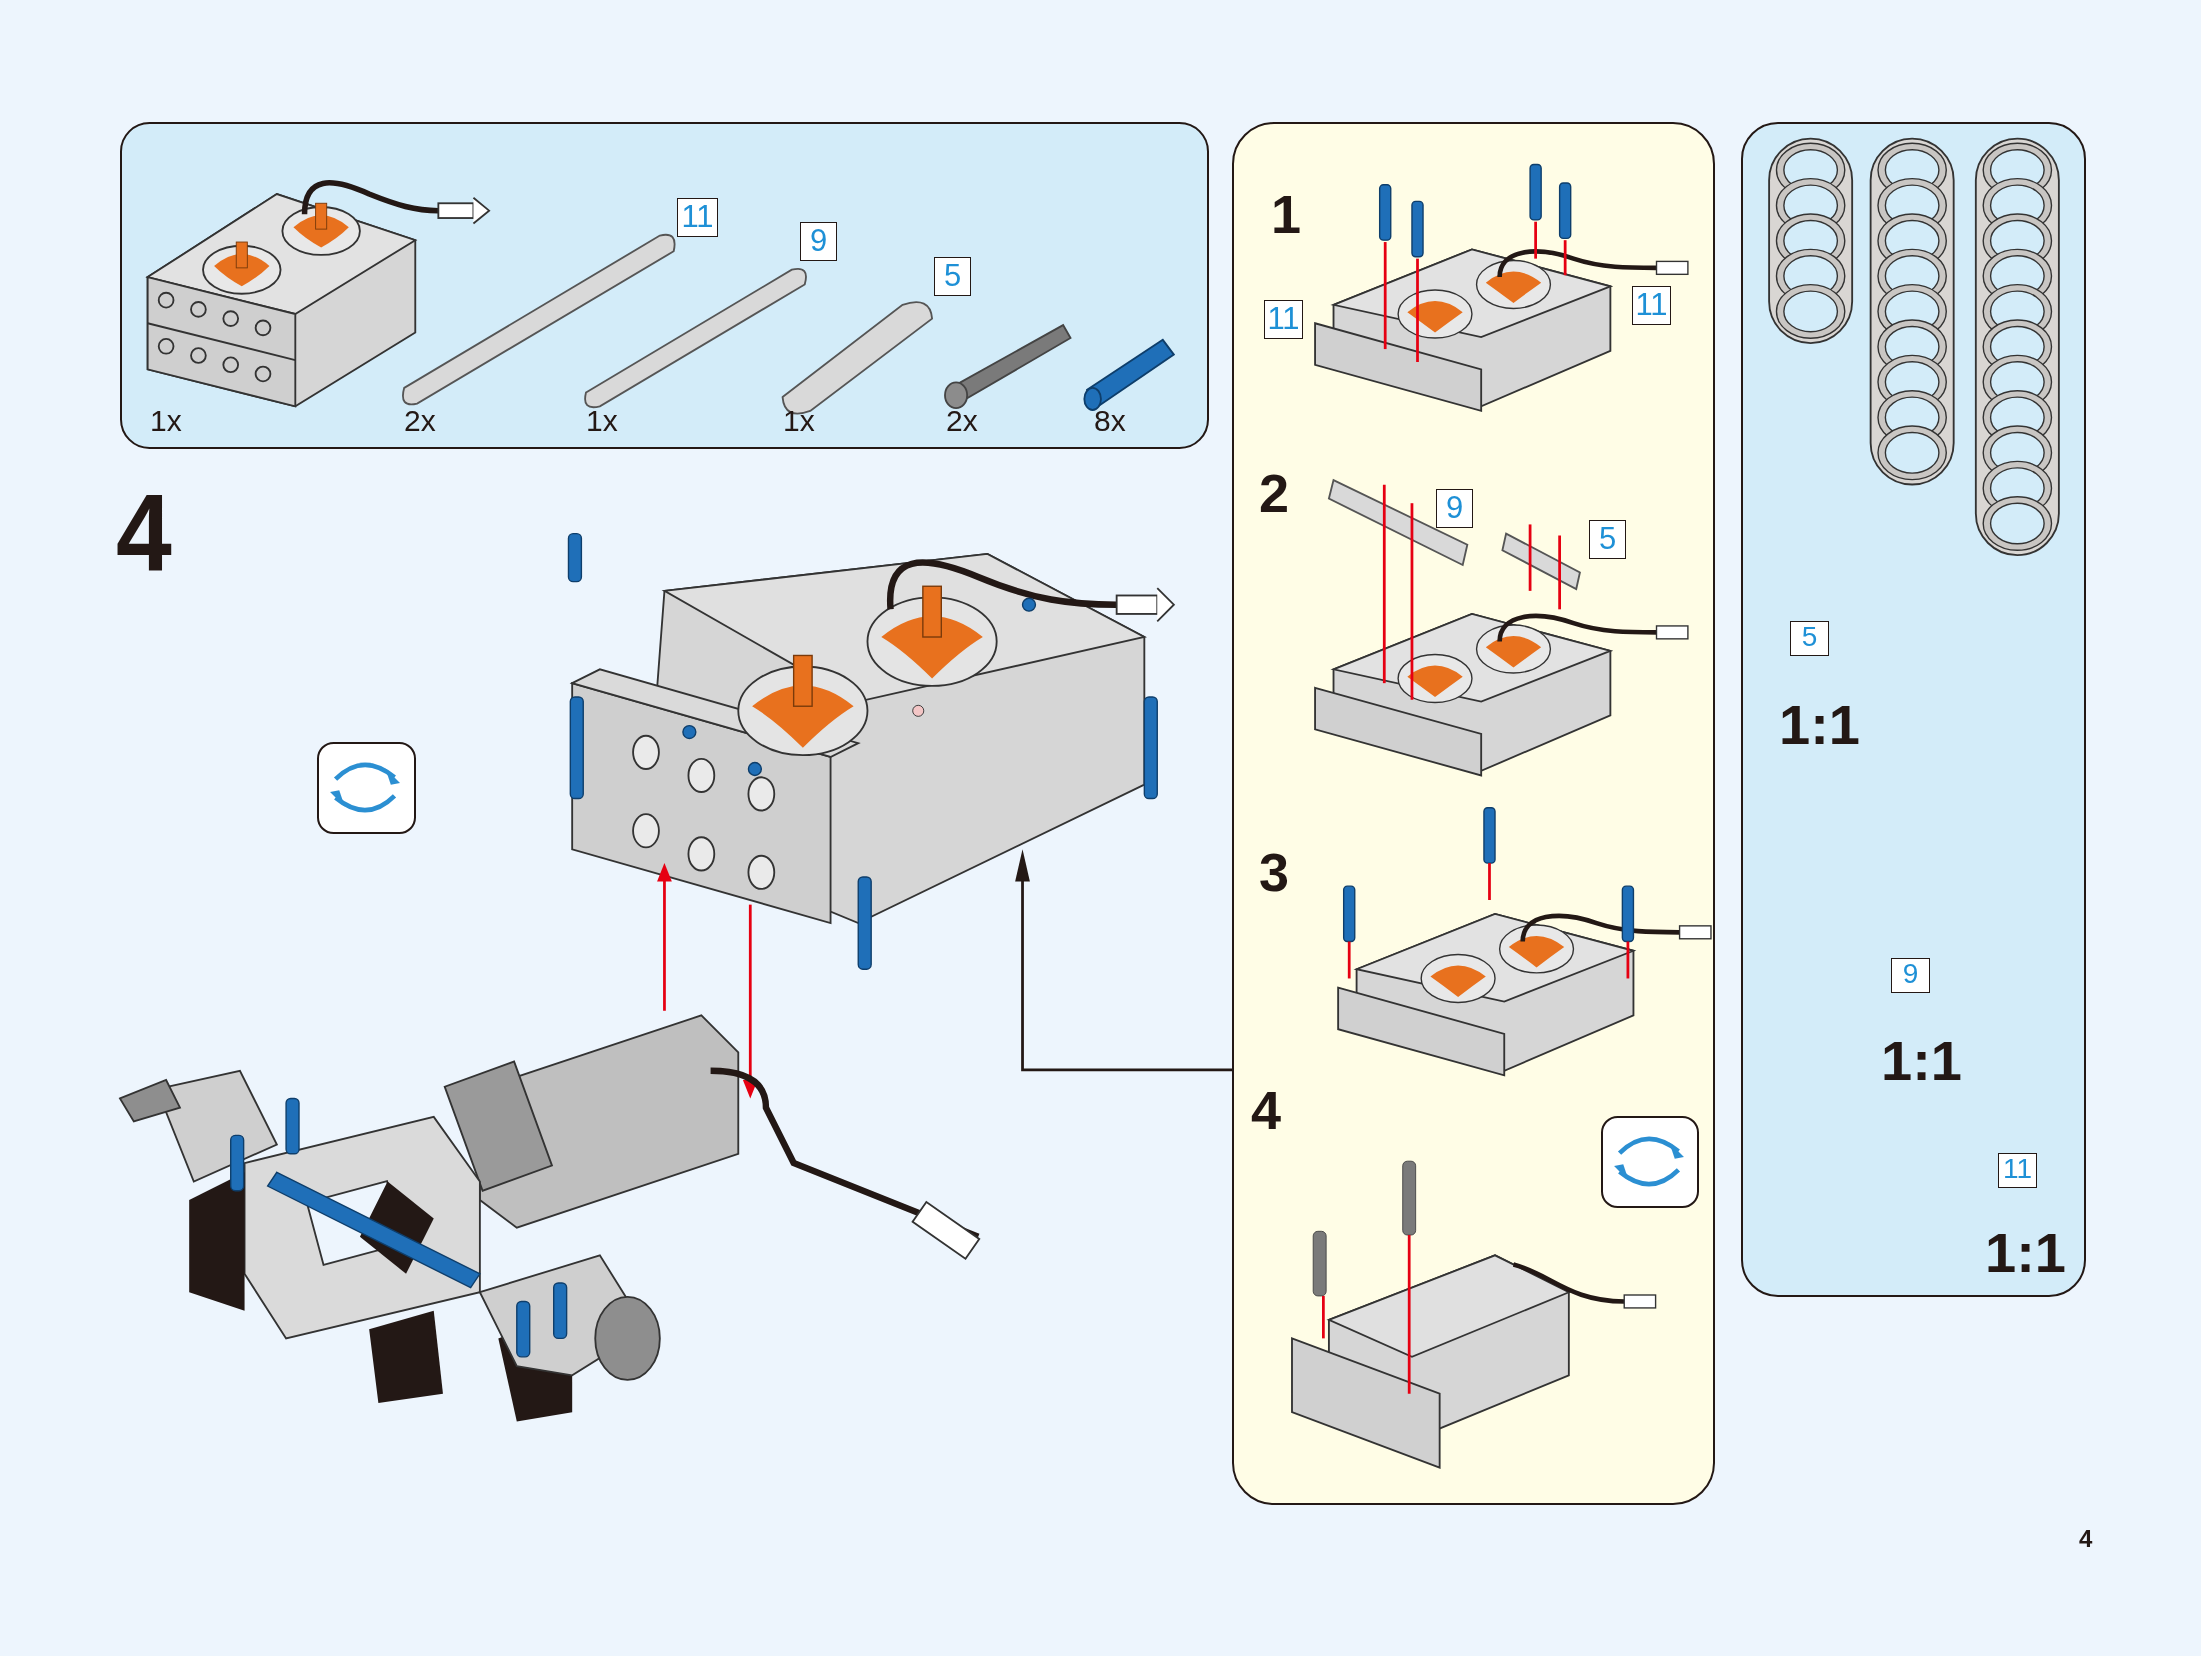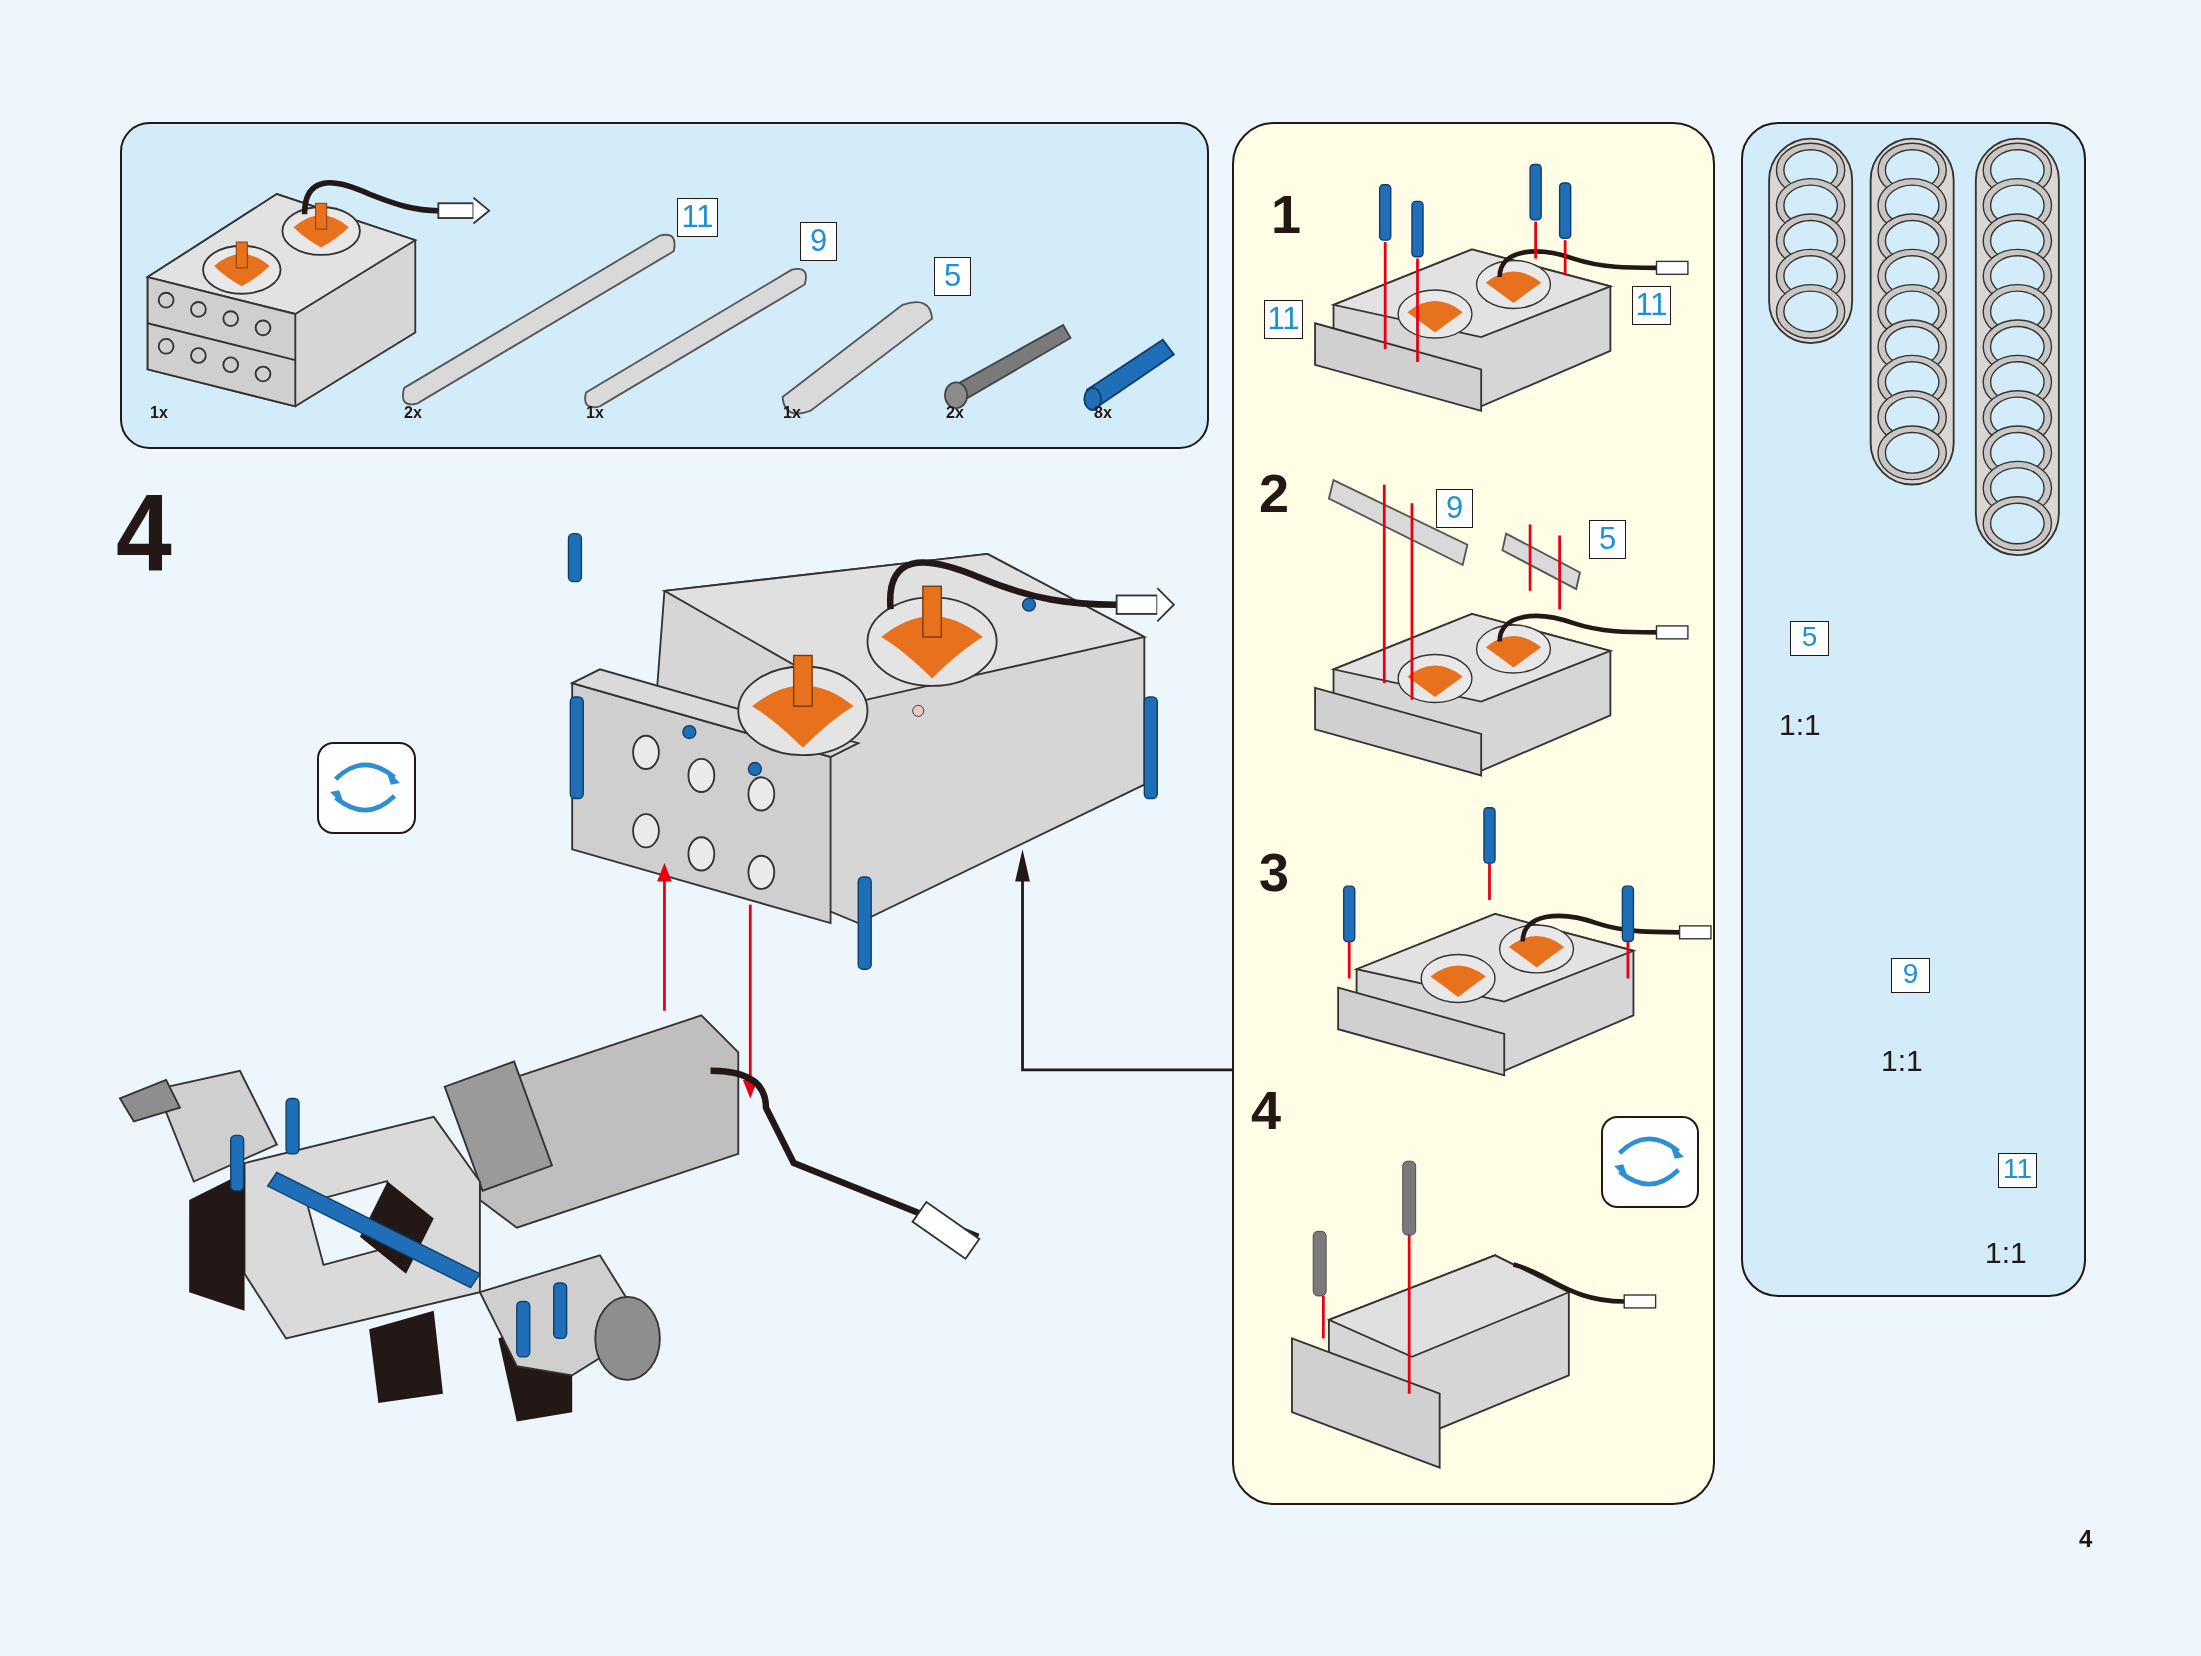--- a/index.html
+++ b/index.html
@@ -1,26 +1,26 @@
 <!DOCTYPE html>
 <html style="font-size:14.8px"><head>
 <meta charset="utf-8">
 <style>
   html,body{margin:0;padding:0;}
   body{width:2201px;height:1657px;background:#EDF5FD;position:relative;overflow:hidden;font-family:"Liberation Sans",sans-serif;color:#231815;}
   .panel{position:absolute;border:2.8px solid #231815;box-sizing:border-box;}
   #parts-panel{left:120px;top:122px;width:1089px;height:327px;background:#D3ECF9;border-radius:29.5px;}
   #steps-panel{left:1232px;top:122px;width:483px;height:1383px;background:#FFFDE6;border-radius:42px;}
   #ratio-panel{left:1741px;top:122px;width:345px;height:1175px;background:#D3ECF9;border-radius:37px;}
-  .count{position:absolute;font-weight:bold;font-size:16px;}
+  .count{position:absolute;font-weight:normal;font-size:30px;}
   .len-badge{position:absolute;background:#fff;border:1.8px solid #231815;color:#1E90D6;font-size:31px;line-height:35px;text-align:center;box-sizing:border-box;}
   .len-badge.sm{font-size:28px;line-height:29.5px;}
   .step-num{position:absolute;font-weight:bold;font-size:54px;line-height:54px;}
   #main-step{position:absolute;left:116px;top:478px;font-weight:bold;font-size:109px;line-height:109px;transform:scaleX(0.92);transform-origin:left;}
-  .ratio{position:absolute;font-size:30px;line-height:42px;}
+  .ratio{position:absolute;font-size:56px;line-height:42px;font-weight:bold;}
   #page-number{position:absolute;left:2079px;top:1525px;font-weight:bold;font-size:24px;}
   .rotate-box{position:absolute;background:#fff;border:2.8px solid #231815;border-radius:16.6px;box-sizing:border-box;}
   svg{position:absolute;overflow:visible;}
 </style>
 </head>
 <body>
 
 <div id="parts-panel" class="panel">
 </div>
 

